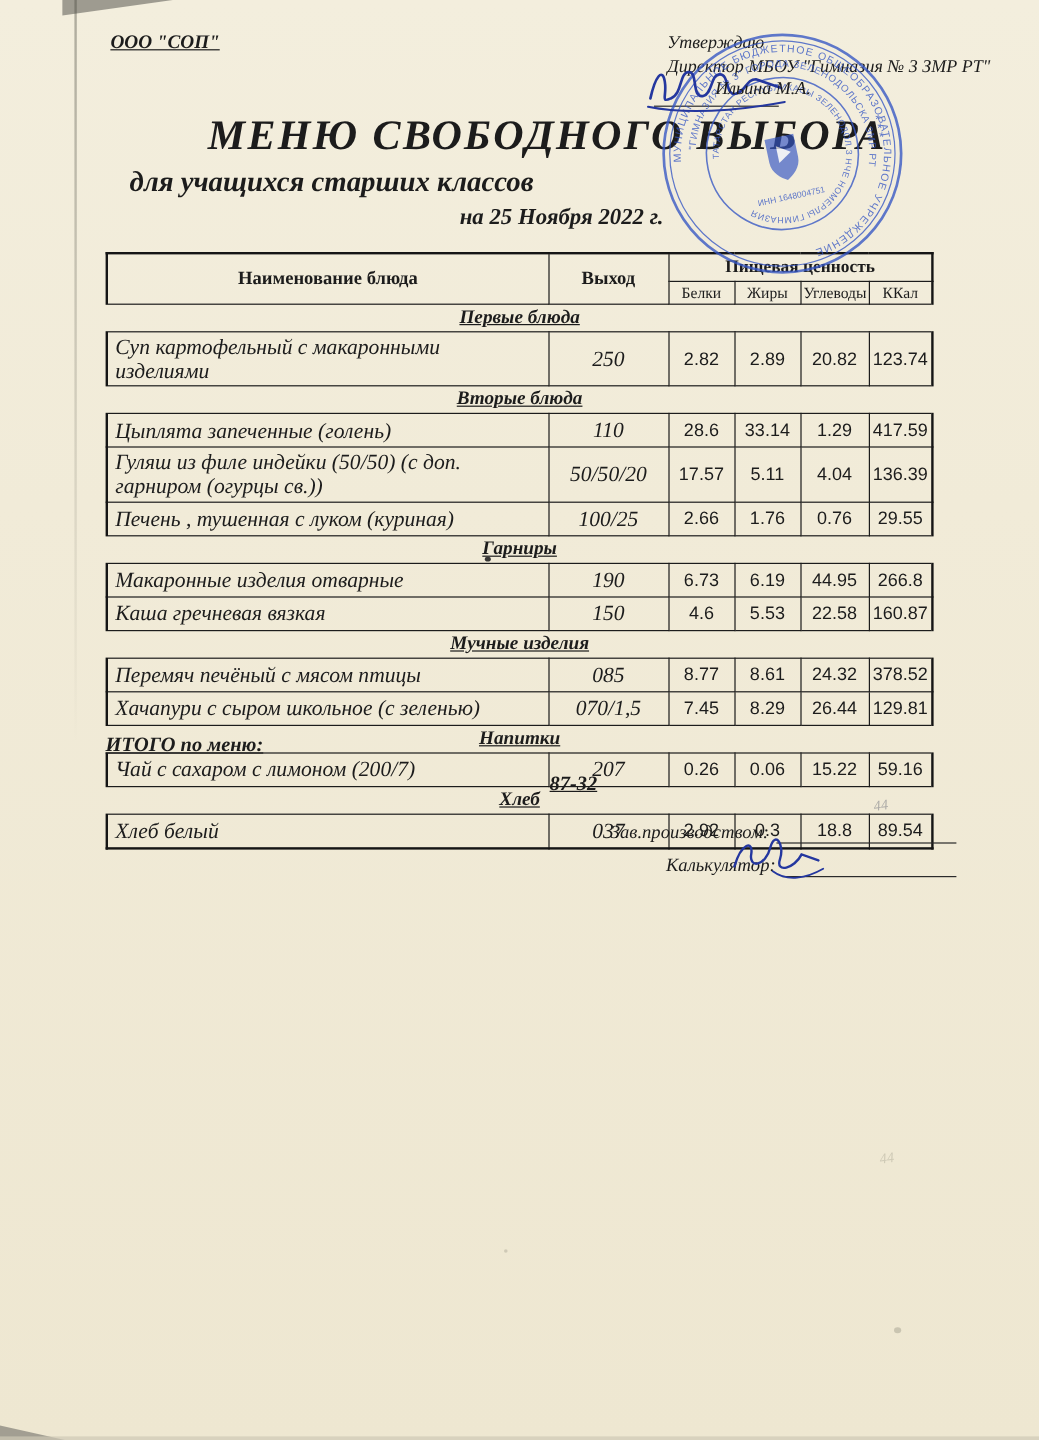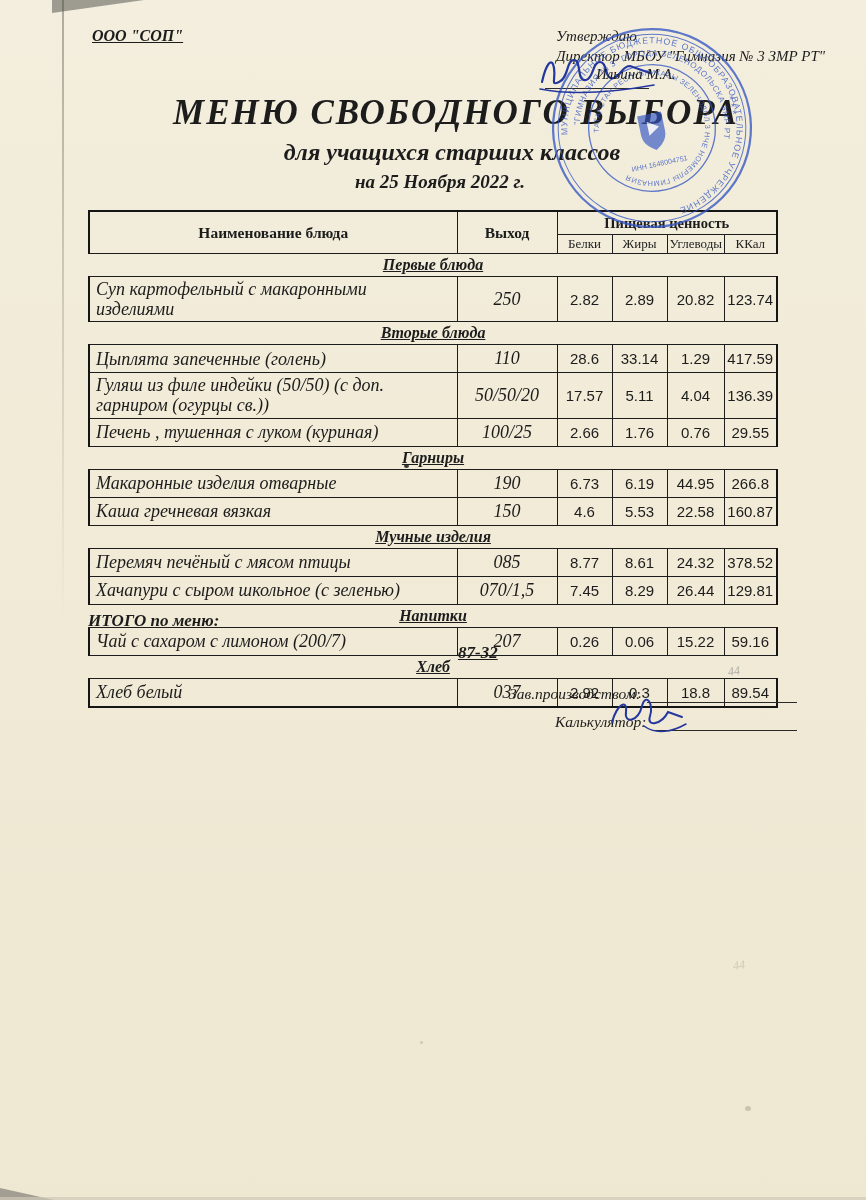--- a/index.html
+++ b/index.html
@@ -20,23 +20,23 @@
            text-decoration:underline;}
   .approve{position:absolute;left:556px;top:27px;font-size:15px;font-style:italic;line-height:1.3;}
   .approver{position:absolute;left:596px;top:66px;font-size:15px;font-style:italic;z-index:7;}
   .sig-line-top{position:absolute;left:545px;top:70px;width:104px;height:18px;
            border-bottom:1.4px solid #2b2b2b;z-index:4;}
   .sig-top{position:absolute;left:538px;top:48px;z-index:6;}
   .sig-bottom{position:absolute;left:606px;top:694px;z-index:6;}
 
   .title{position:absolute;left:100px;top:93px;width:712px;text-align:center;
          font-size:35px;font-weight:bold;font-style:italic;letter-spacing:2px;z-index:1;}
-  .subtitle{position:absolute;left:96px;top:139px;width:712px;text-align:center;
+  .subtitle{position:absolute;left:108px;top:139px;width:712px;text-align:left;
          font-size:24px;font-weight:bold;font-style:italic;}
-  .dateline{position:absolute;left:84px;top:171px;width:712px;text-align:center;
+  .dateline{position:absolute;left:112px;top:171px;width:712px;text-align:center;
          font-size:19px;font-weight:bold;font-style:italic;}
 
   .stamp{position:absolute;left:550px;top:26px;width:204px;height:204px;
          transform:rotate(-12deg);opacity:.78;z-index:5;}
   .stamp text{fill:#3556c4;font-family:"Liberation Sans",sans-serif;}
   .stamp .ring-text{font-size:8.6px;letter-spacing:1px;}
   .stamp .ring-text-mid{font-size:8px;letter-spacing:.6px;}
   .stamp .ring-text-in{font-size:7.2px;letter-spacing:.4px;}
   .stamp .center-num{font-size:7px;text-anchor:middle;}
   .stamp .stars{font-size:11px;}

